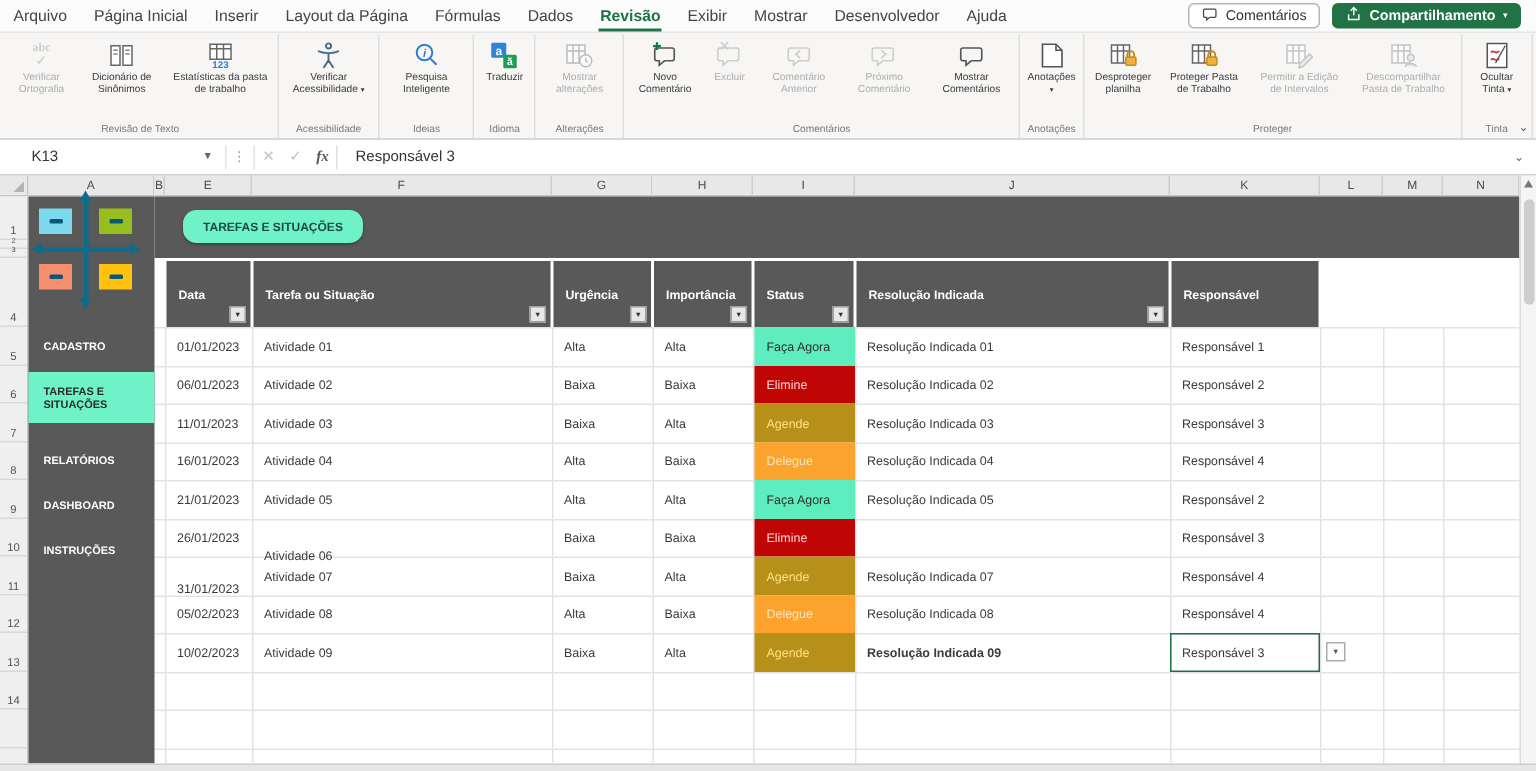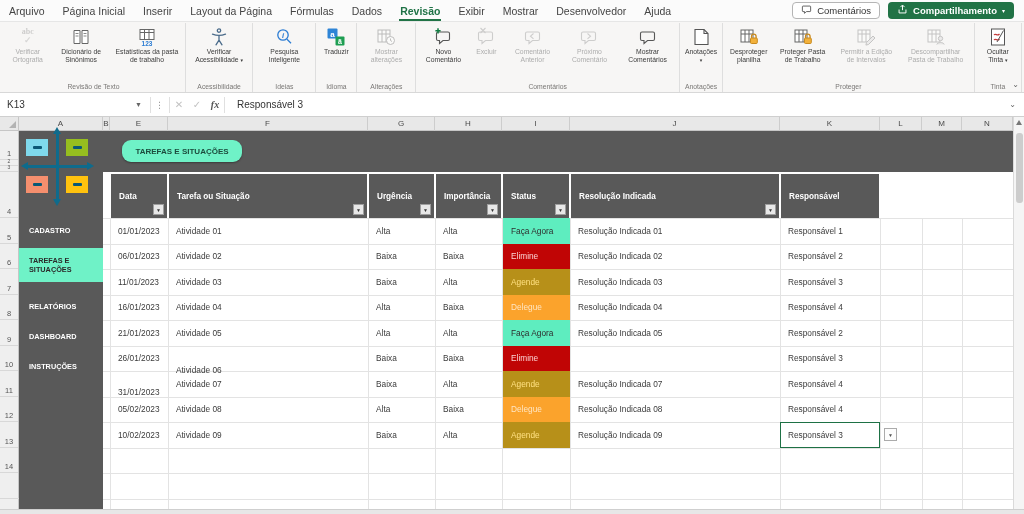--- a/index.html
+++ b/index.html
@@ -31,21 +31,21 @@
   .rbtn .rlbl { font-size:6.8px; line-height:1.15; color:#3B3B3B; text-align:center; margin-top:1px; }
   .rbtn.disabled .rlbl { color:#ADADAD; }
   .rbtn.disabled .ric { opacity:.45; filter:grayscale(1); }
   .glabel { font-size:6.8px; color:#7A7876; text-align:center; padding:2px 0 2px 0; white-space:nowrap; }
   #ribbon-collapse { position:absolute; right:5px; bottom:3px; font-size:8px; color:#666; }
   .abc-ic { font:bold 8px "Liberation Serif",serif; color:#9A9A9A; line-height:1; text-align:center; }
 
   
   #formulabar { position:absolute; top:93px; left:0; width:1024px; height:24px; background:#FFF;
                 border-bottom:1px solid #CFCFCF; display:flex; align-items:center; }
-  #namebox { width:150px; height:100%; display:flex; align-items:center; padding-left:7px; font-size:10px; color:#333;justify-content:flex-end; }
+  #namebox { width:150px; height:100%; display:flex; align-items:center; padding-left:21px; font-size:10px; color:#333;justify-content:flex-end; }
   #namebox .nb-caret { margin-left:auto; margin-right:8px; color:#666; font-size:7px; }
   .fdiv { width:1px; height:16px; background:#E0E0E0; }
   #fx-dots { color:#999; font-size:9px; padding:0 4px; letter-spacing:1px; }
   .fxbtn { width:18px; text-align:center; font-size:10px; color:#C2C2C2; }
   #fx-fx { font-family:"Liberation Serif",serif; font-style:italic; color:#555; font-weight:bold; }
   #formula-text { margin-left:12px; font-size:10px; color:#333; }
   #fbar-caret { margin-left:auto; margin-right:8px; color:#666; font-size:8px; }
 
   
   #sheet { position:absolute; top:117px; left:0; width:1024px; height:397px; background:#fff; }
@@ -527,16 +527,16 @@
       <div class="dcell" style="left: 368px; width: 67px; top: 279.5px; height: 25.5px;">Alta</div>
       <div class="dcell" style="left: 435px; width: 67px; top: 279.5px; height: 25.5px;">Baixa</div>
       <div class="dcell chip" style="left: 503px; width: 67px; top: 279.5px; height: 25.5px; background: rgb(251, 163, 44); color: rgb(255, 229, 194); font-weight: normal;">Delegue</div>
       <div class="dcell" style="left: 570px; width: 210px; top: 279.5px; height: 25.5px;">Resolução Indicada 08</div>
       <div class="dcell" style="left: 780px; width: 100px; top: 279.5px; height: 25.5px;">Responsável 4</div>
       <div class="dcell" style="left: 110px; width: 58px; top: 305px; height: 25.5px;">10/02/2023</div>
       <div class="dcell" style="left: 168px; width: 200px; top: 305px; height: 25.5px;">Atividade  09</div>
       <div class="dcell" style="left: 368px; width: 67px; top: 305px; height: 25.5px;">Baixa</div>
       <div class="dcell" style="left: 435px; width: 67px; top: 305px; height: 25.5px;">Alta</div>
       <div class="dcell chip" style="left: 503px; width: 67px; top: 305px; height: 25.5px; background: rgb(183, 144, 25); color: rgb(255, 224, 129); font-weight: normal;">Agende</div>
-      <div class="dcell" style="left: 570px; width: 210px; top: 305px; height: 25.5px;">Resolução Indicada 09</div>
+      <div class="dcell" style="left: 570px; width: 210px; top: 305px; height: 25.5px; font-weight: bold;">Resolução Indicada 09</div>
       <div class="dcell" style="left: 780px; width: 100px; top: 305px; height: 25.5px;">Responsável 3</div>
     </div>
 </div>
 
 </body></html>

